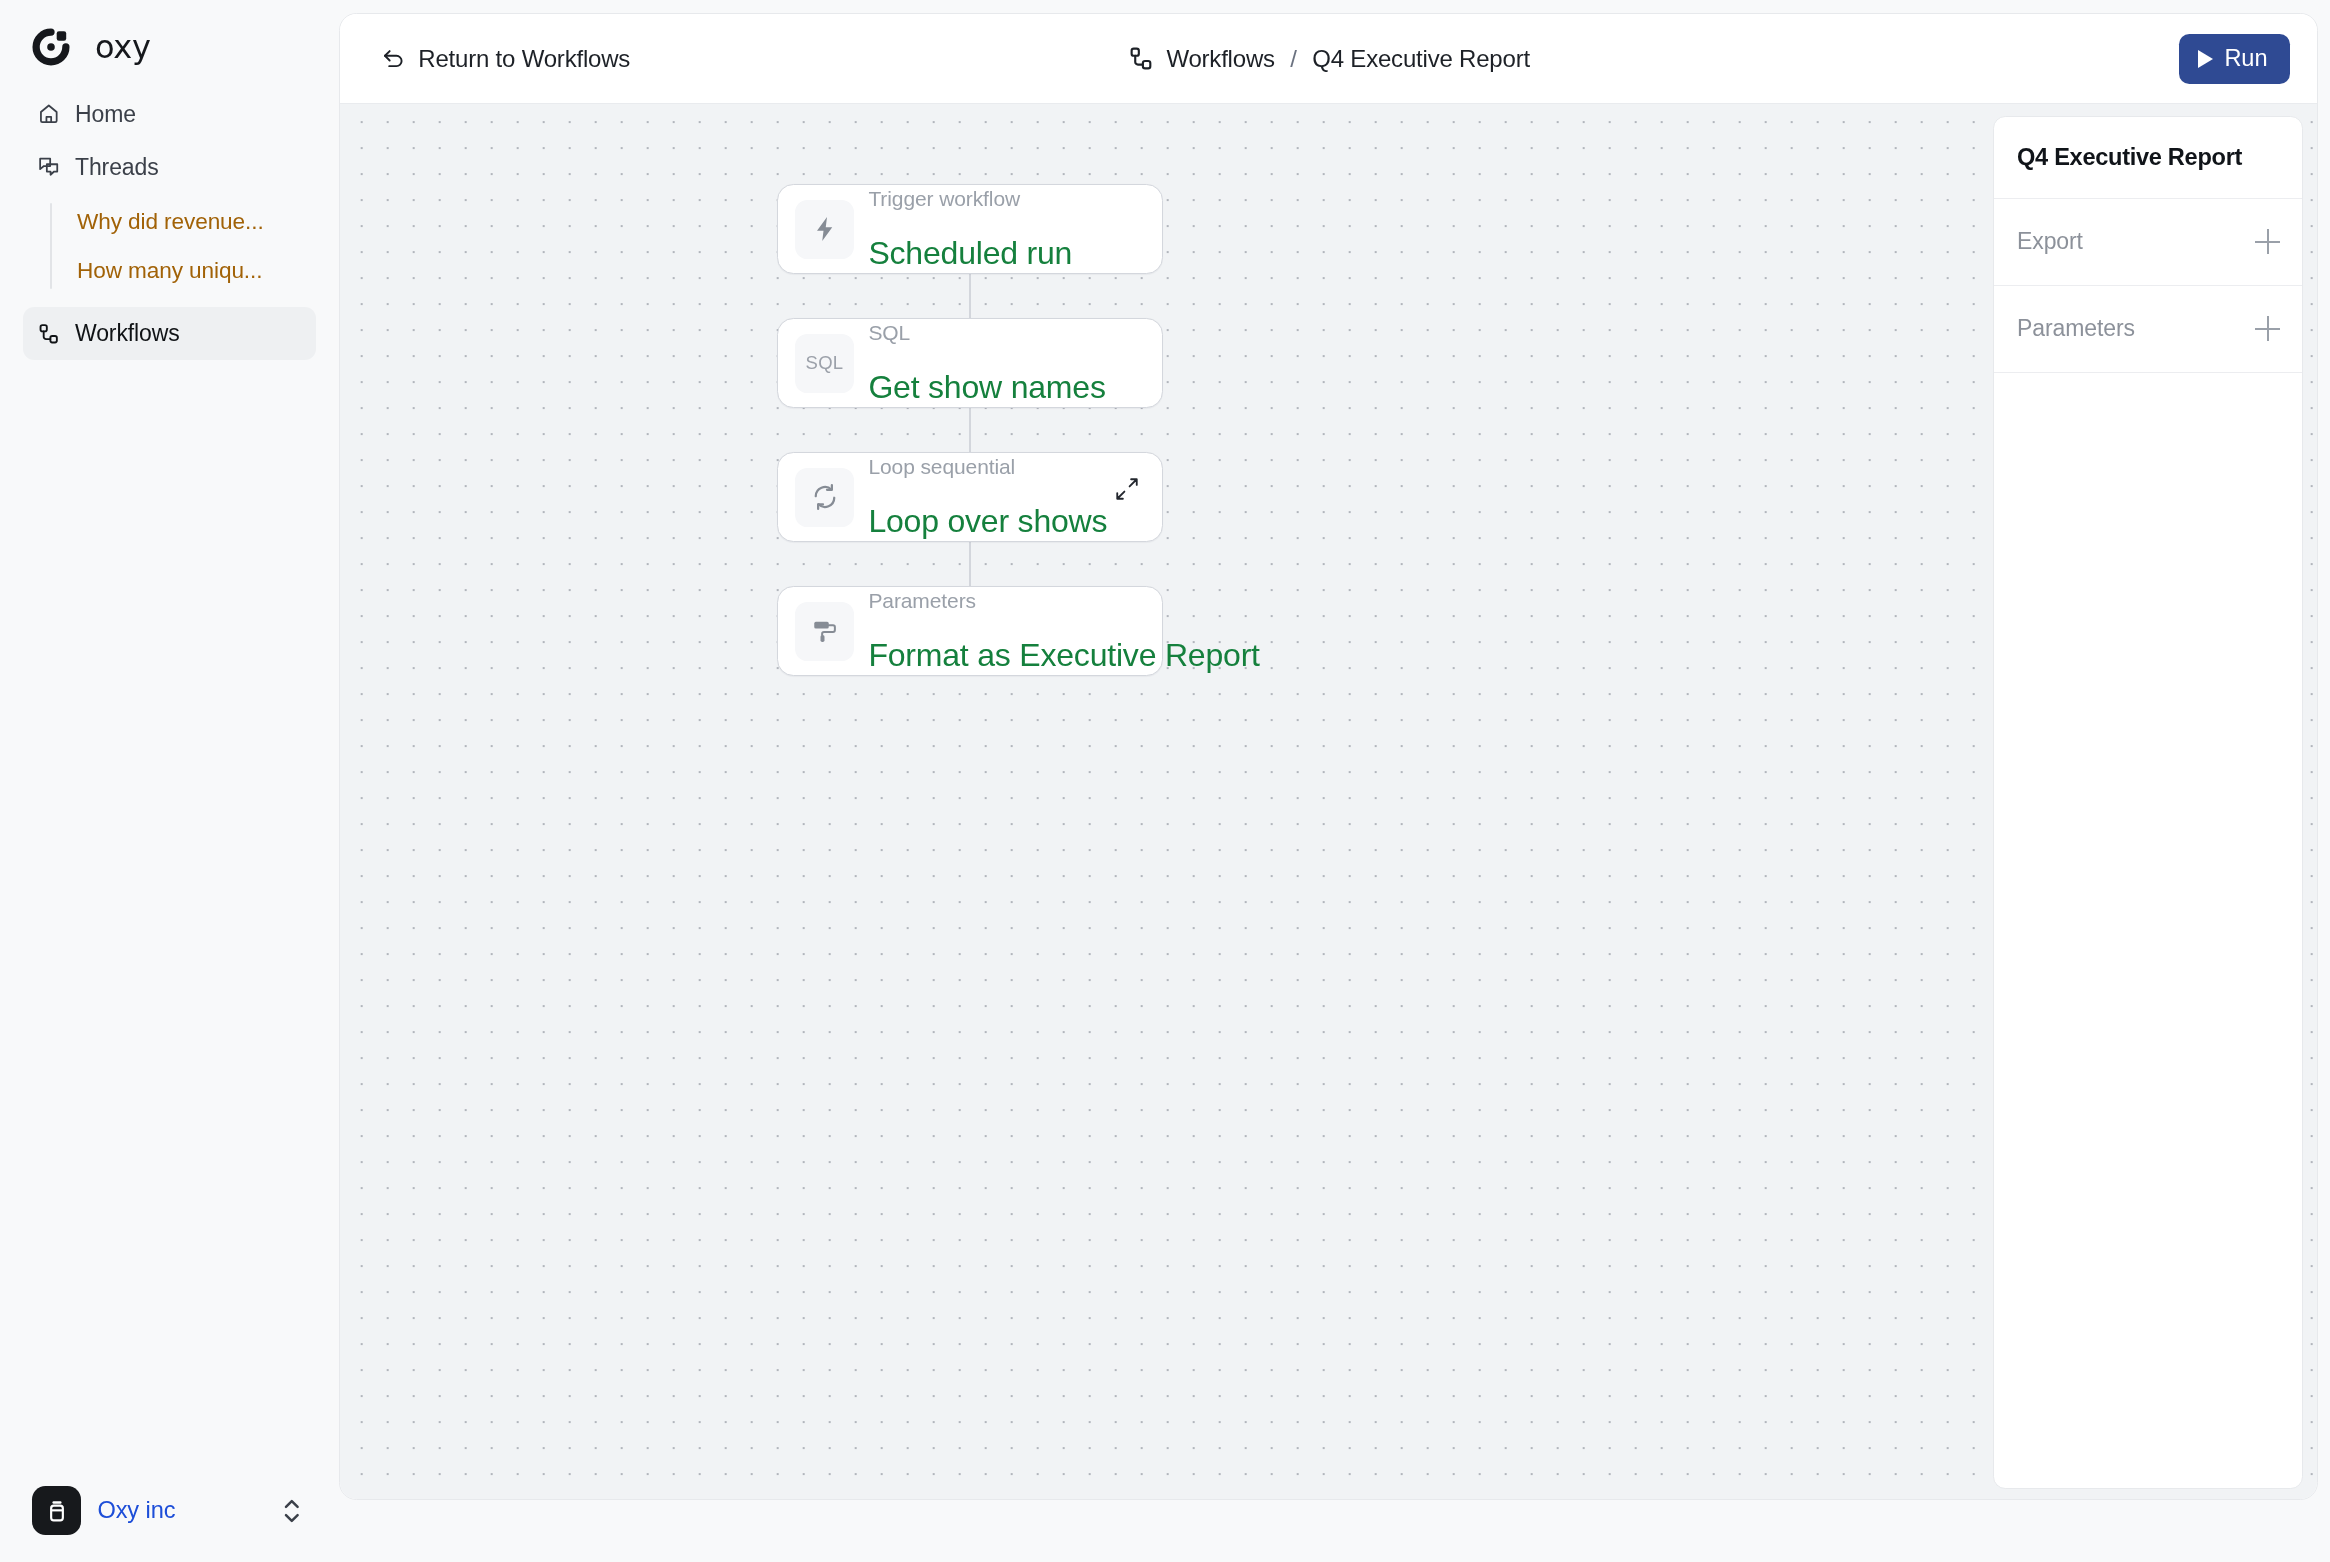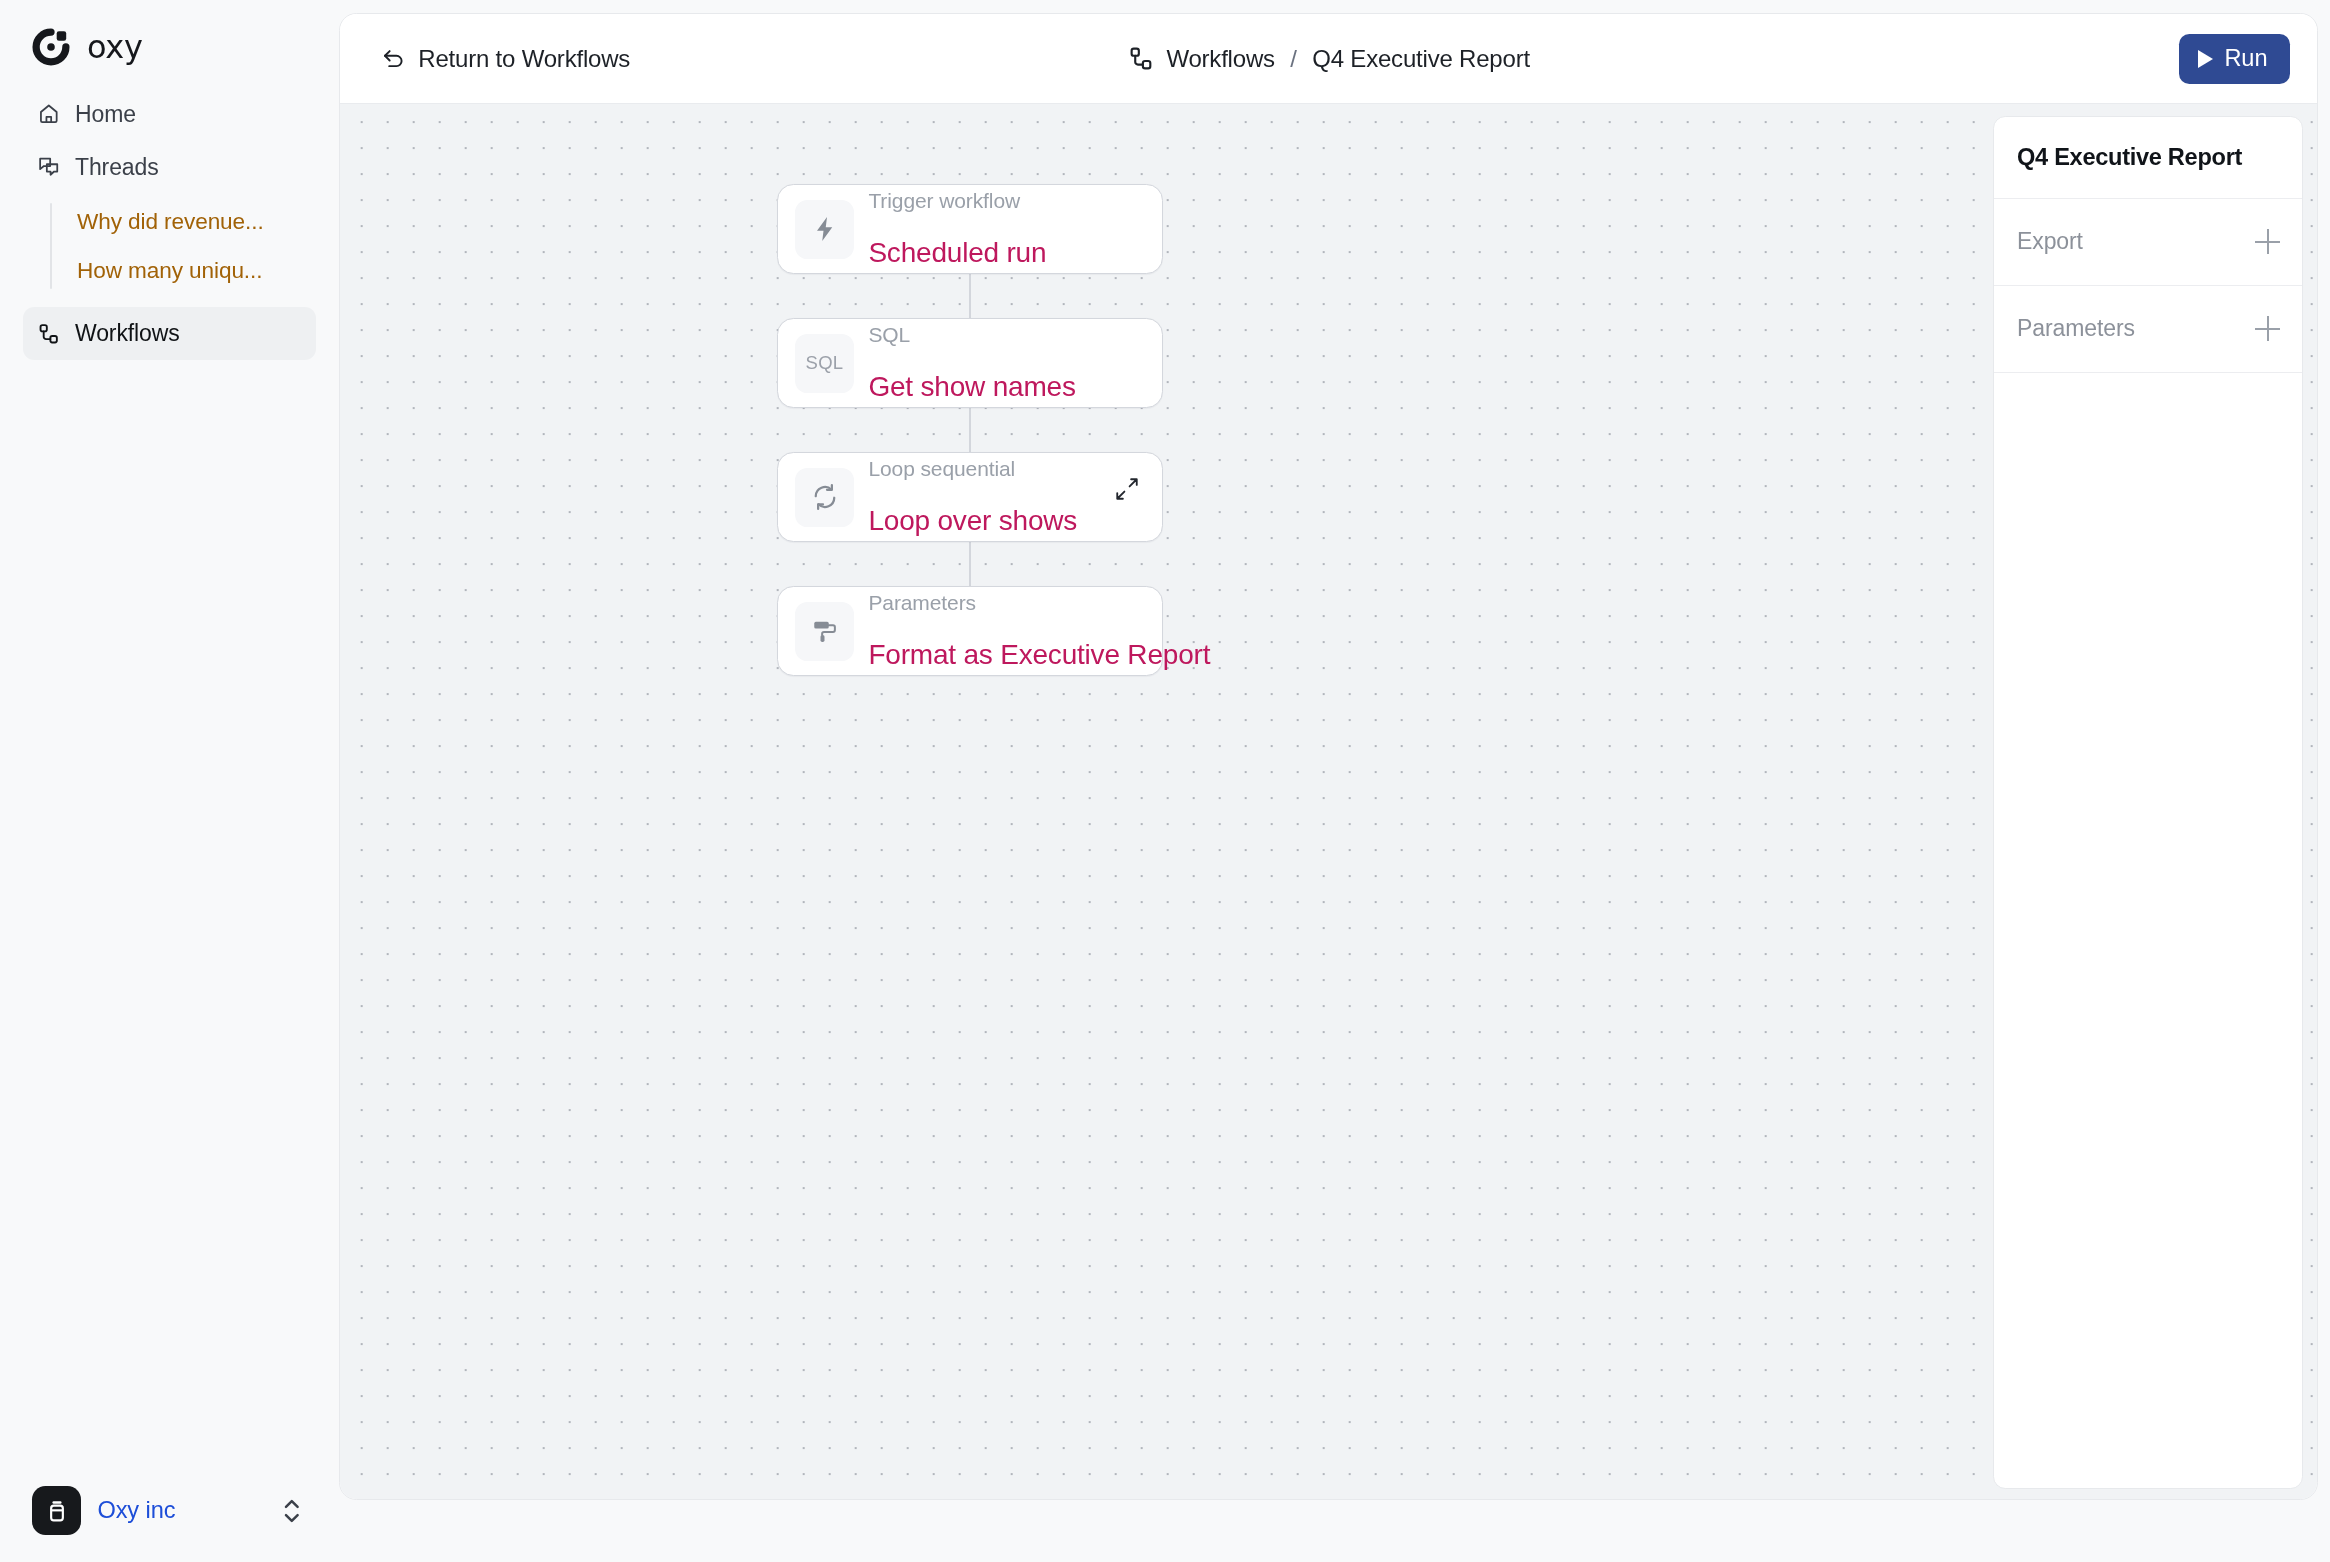--- a/index.html
+++ b/index.html
@@ -26,21 +26,21 @@
     width: 339px;
     height: 1563px;
     background: #f8f9fa;
     position: relative;
     flex: 0 0 339px;
   }
 
   .brand {
     display: flex;
     align-items: center;
-    gap: 17px;
+    gap: 25px;
     padding: 27px 0 0 32px;
     height: 67px;
   }
   .brand-logo { width: 38px; height: 38px; display: block; }
   .brand-name {
     font-size: 32px;
     font-weight: 500;
     color: #16181c;
     letter-spacing: -0.3px;
     line-height: 1;
@@ -263,22 +263,22 @@
   }
   .node-text { display: flex; flex-direction: column; justify-content: center; gap: 2px; }
   .node-kind {
     font-size: 21px;
     color: #9aa0a9;
     letter-spacing: -0.1px;
     line-height: 1.1;
     white-space: nowrap;
   }
   .node-title {
-    font-size: 28px;
-    color: #be185d;
+    font-size: 32px;
+    color: #15803d;
     letter-spacing: -0.2px;
     line-height: 1.1;
     white-space: nowrap;
     margin-top: 24px;
   }
   .node-expand {
     position: absolute;
     right: 21.6px;
     top: 22.6px;
     width: 26px; height: 26px;

